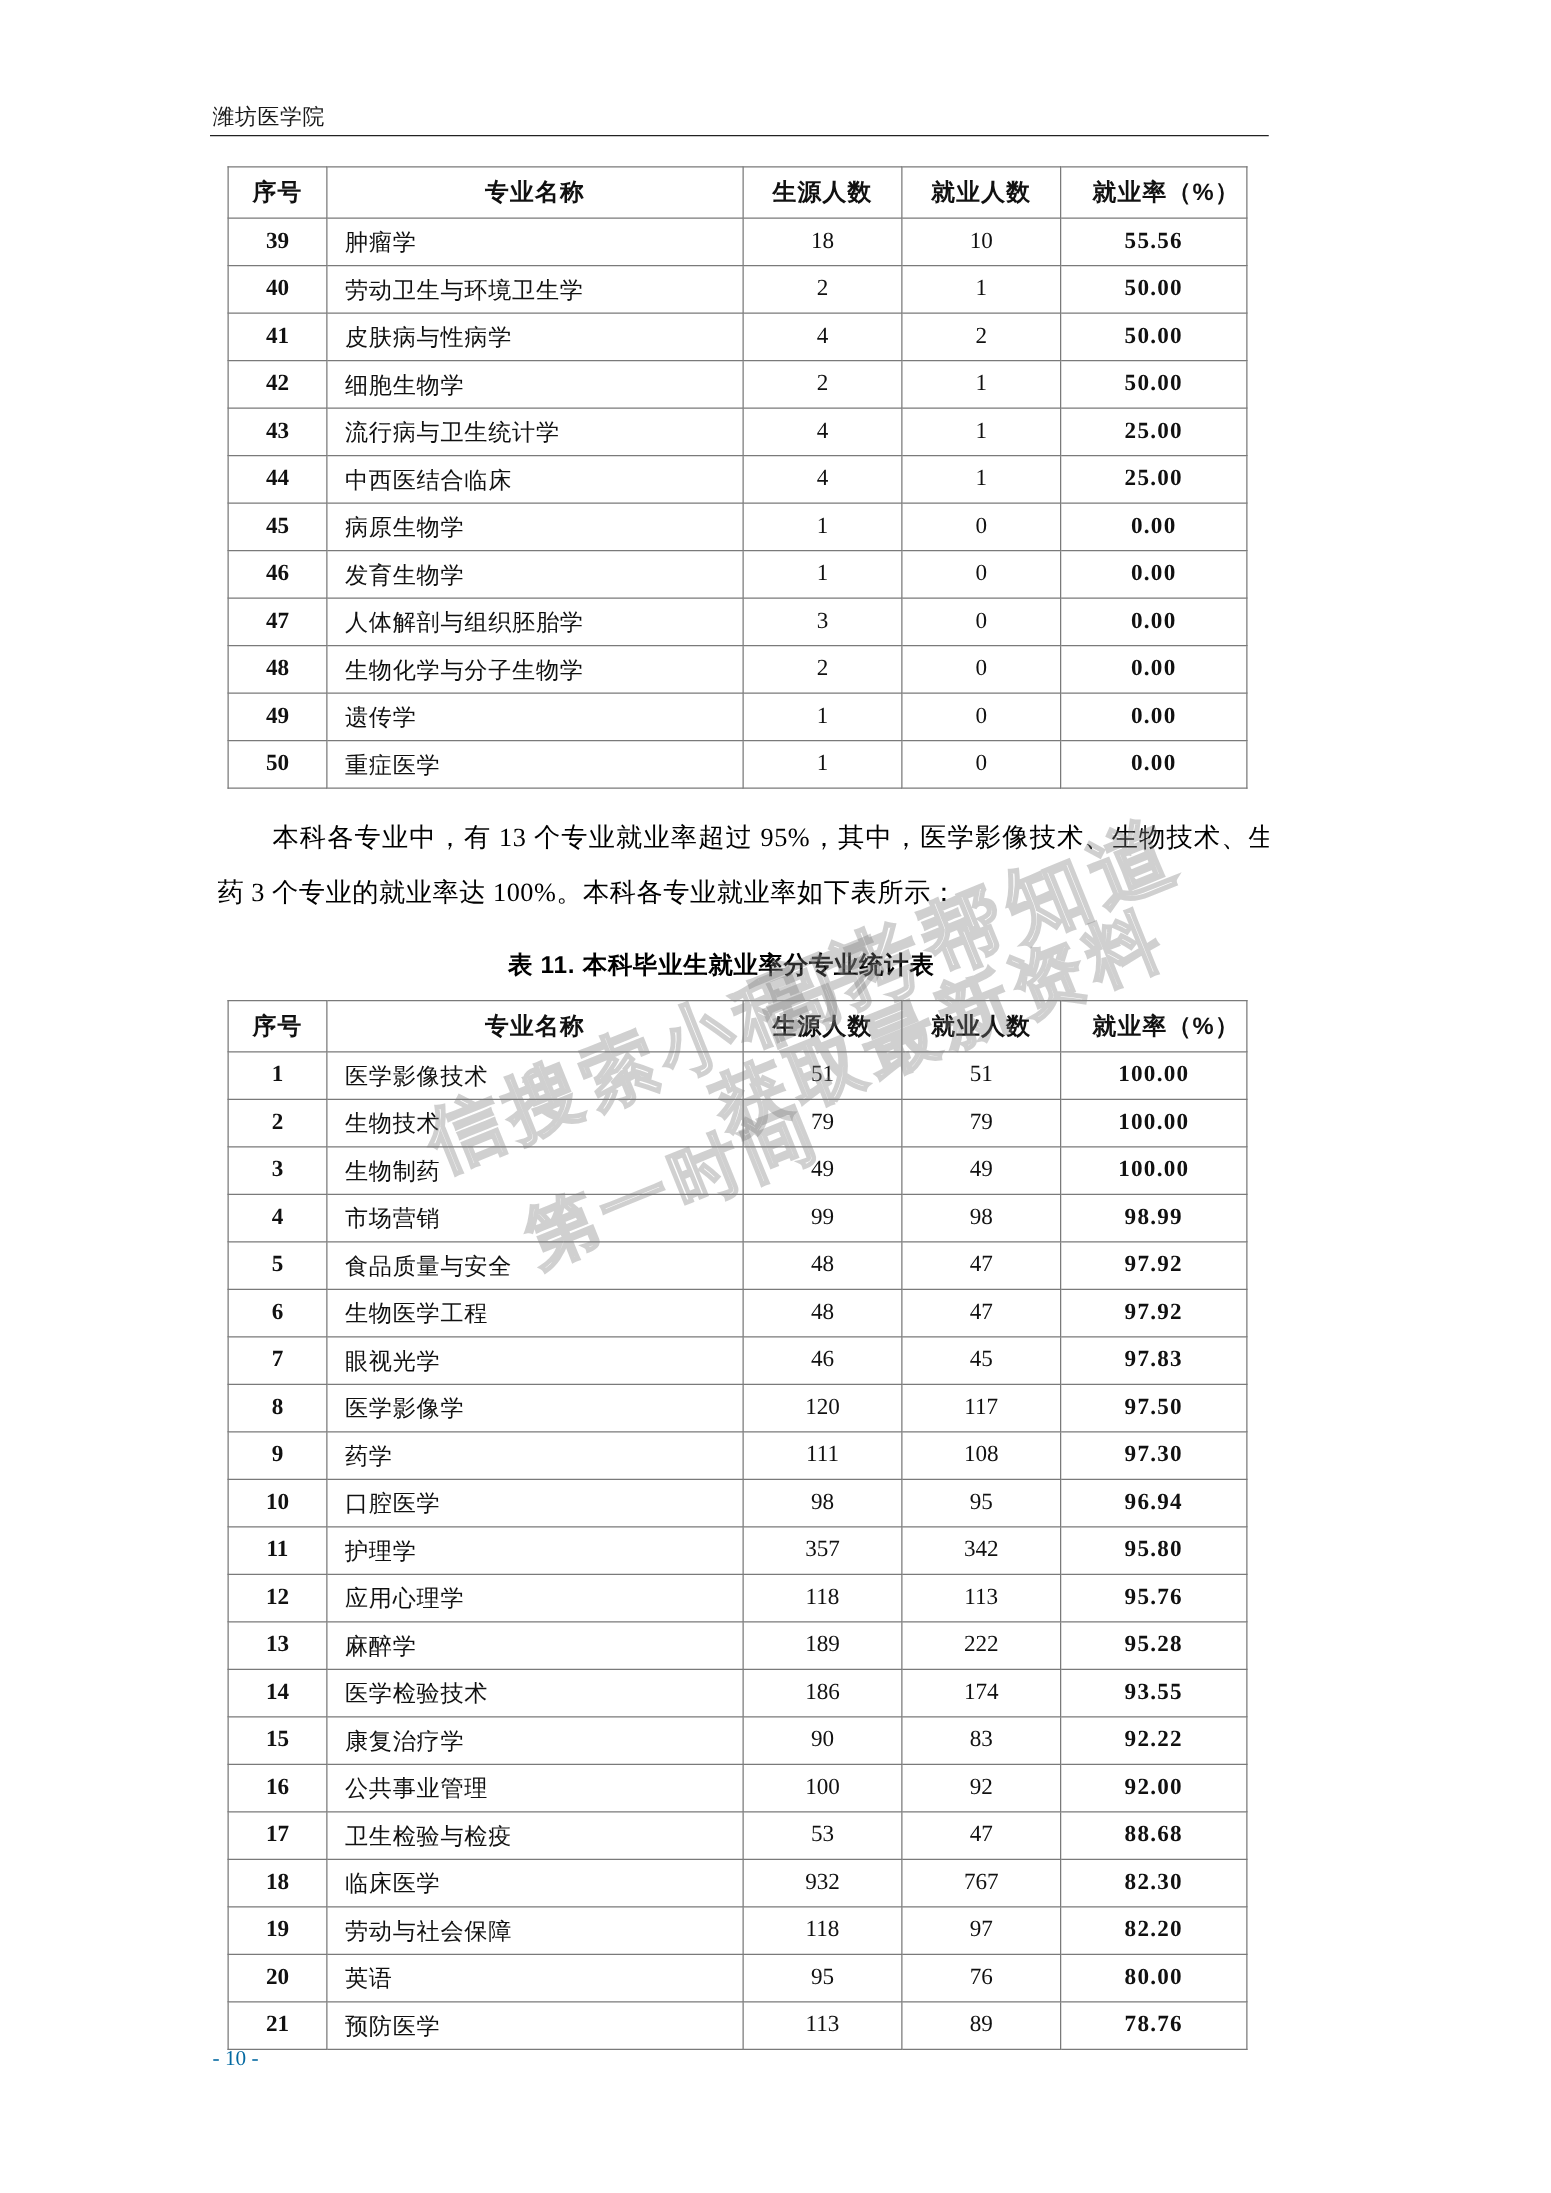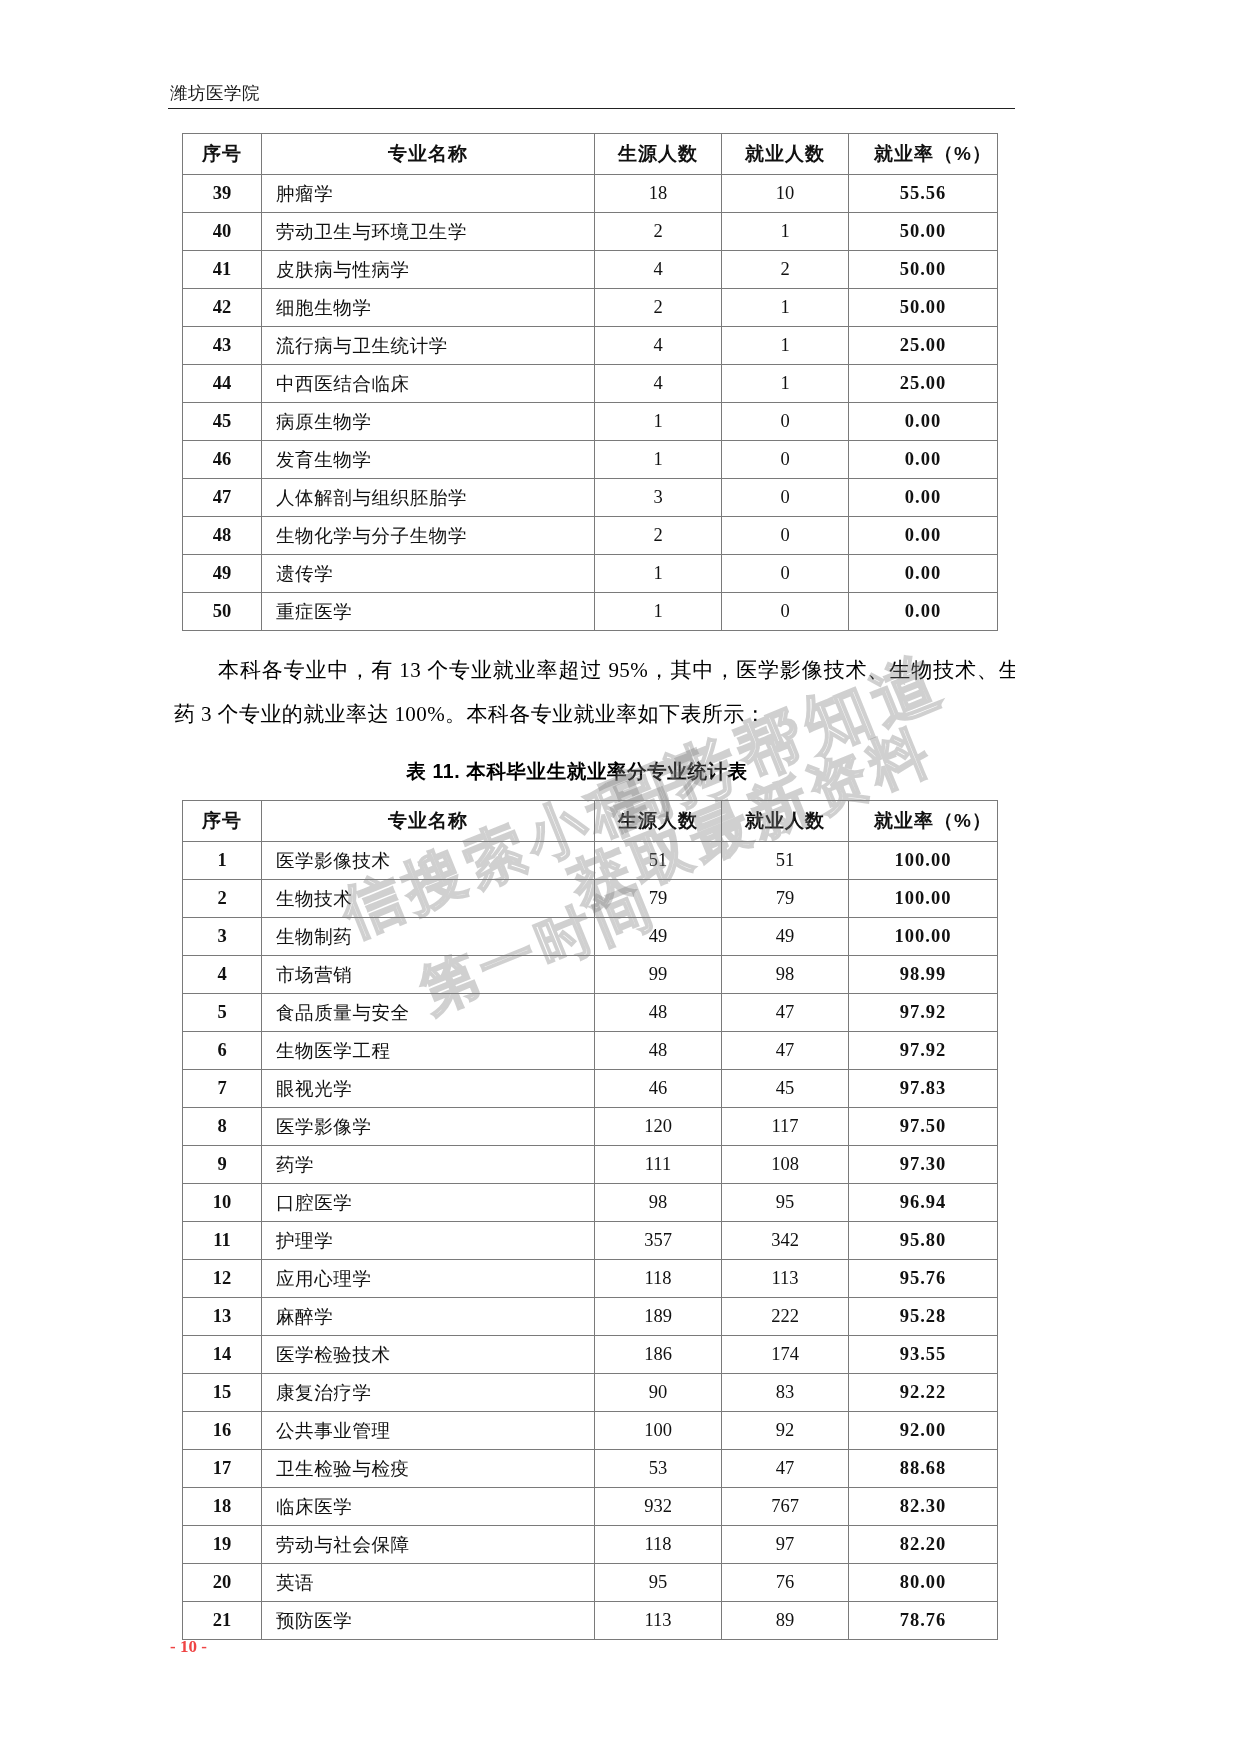--- a/index.html
+++ b/index.html
@@ -120,23 +120,22 @@
     top: 800px;
   }
 
   
   .page-footer {
     position: absolute;
     left: 0;
     top: 1637px;
     width: 905px;
     font-size: 17px;
-    color: #ef4444;
+    color: #0369a1;
     padding-left: 2px;
-    font-weight: bold;
   }
 
   
   .watermark {
     position: absolute;
     left: 0;
     top: 0;
     width: 1241px;
     height: 1754px;
     pointer-events: none;

